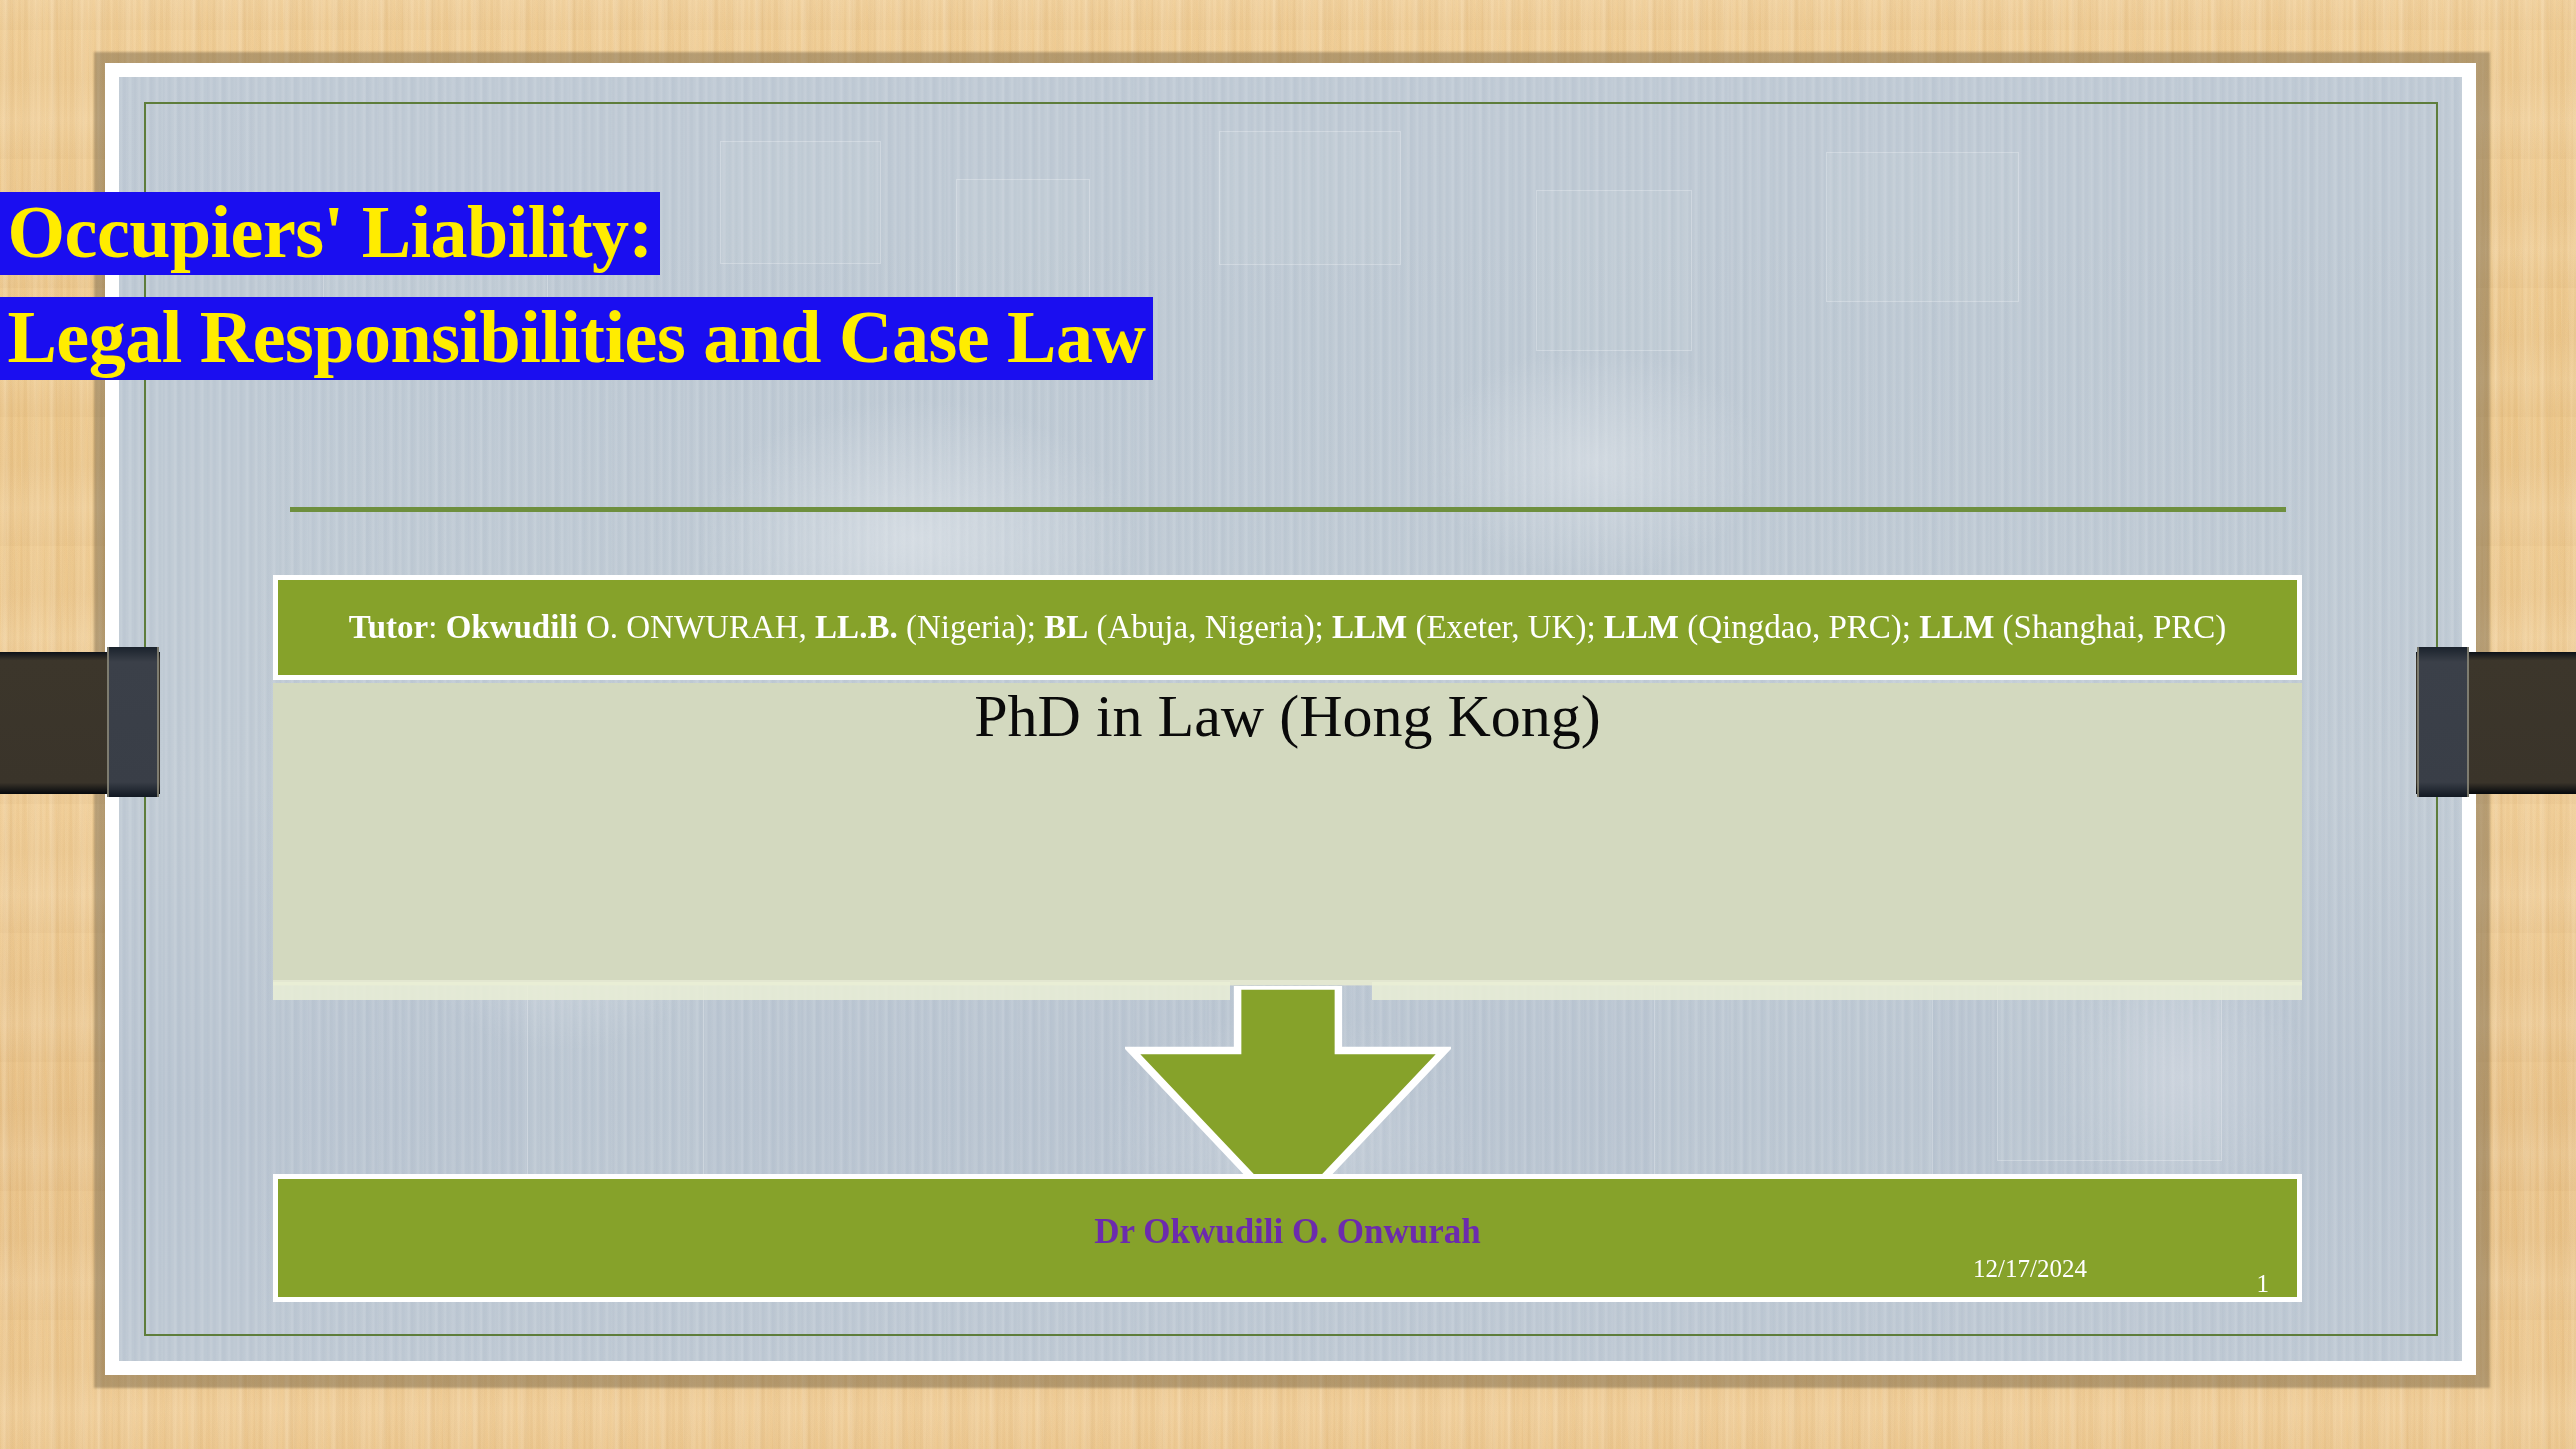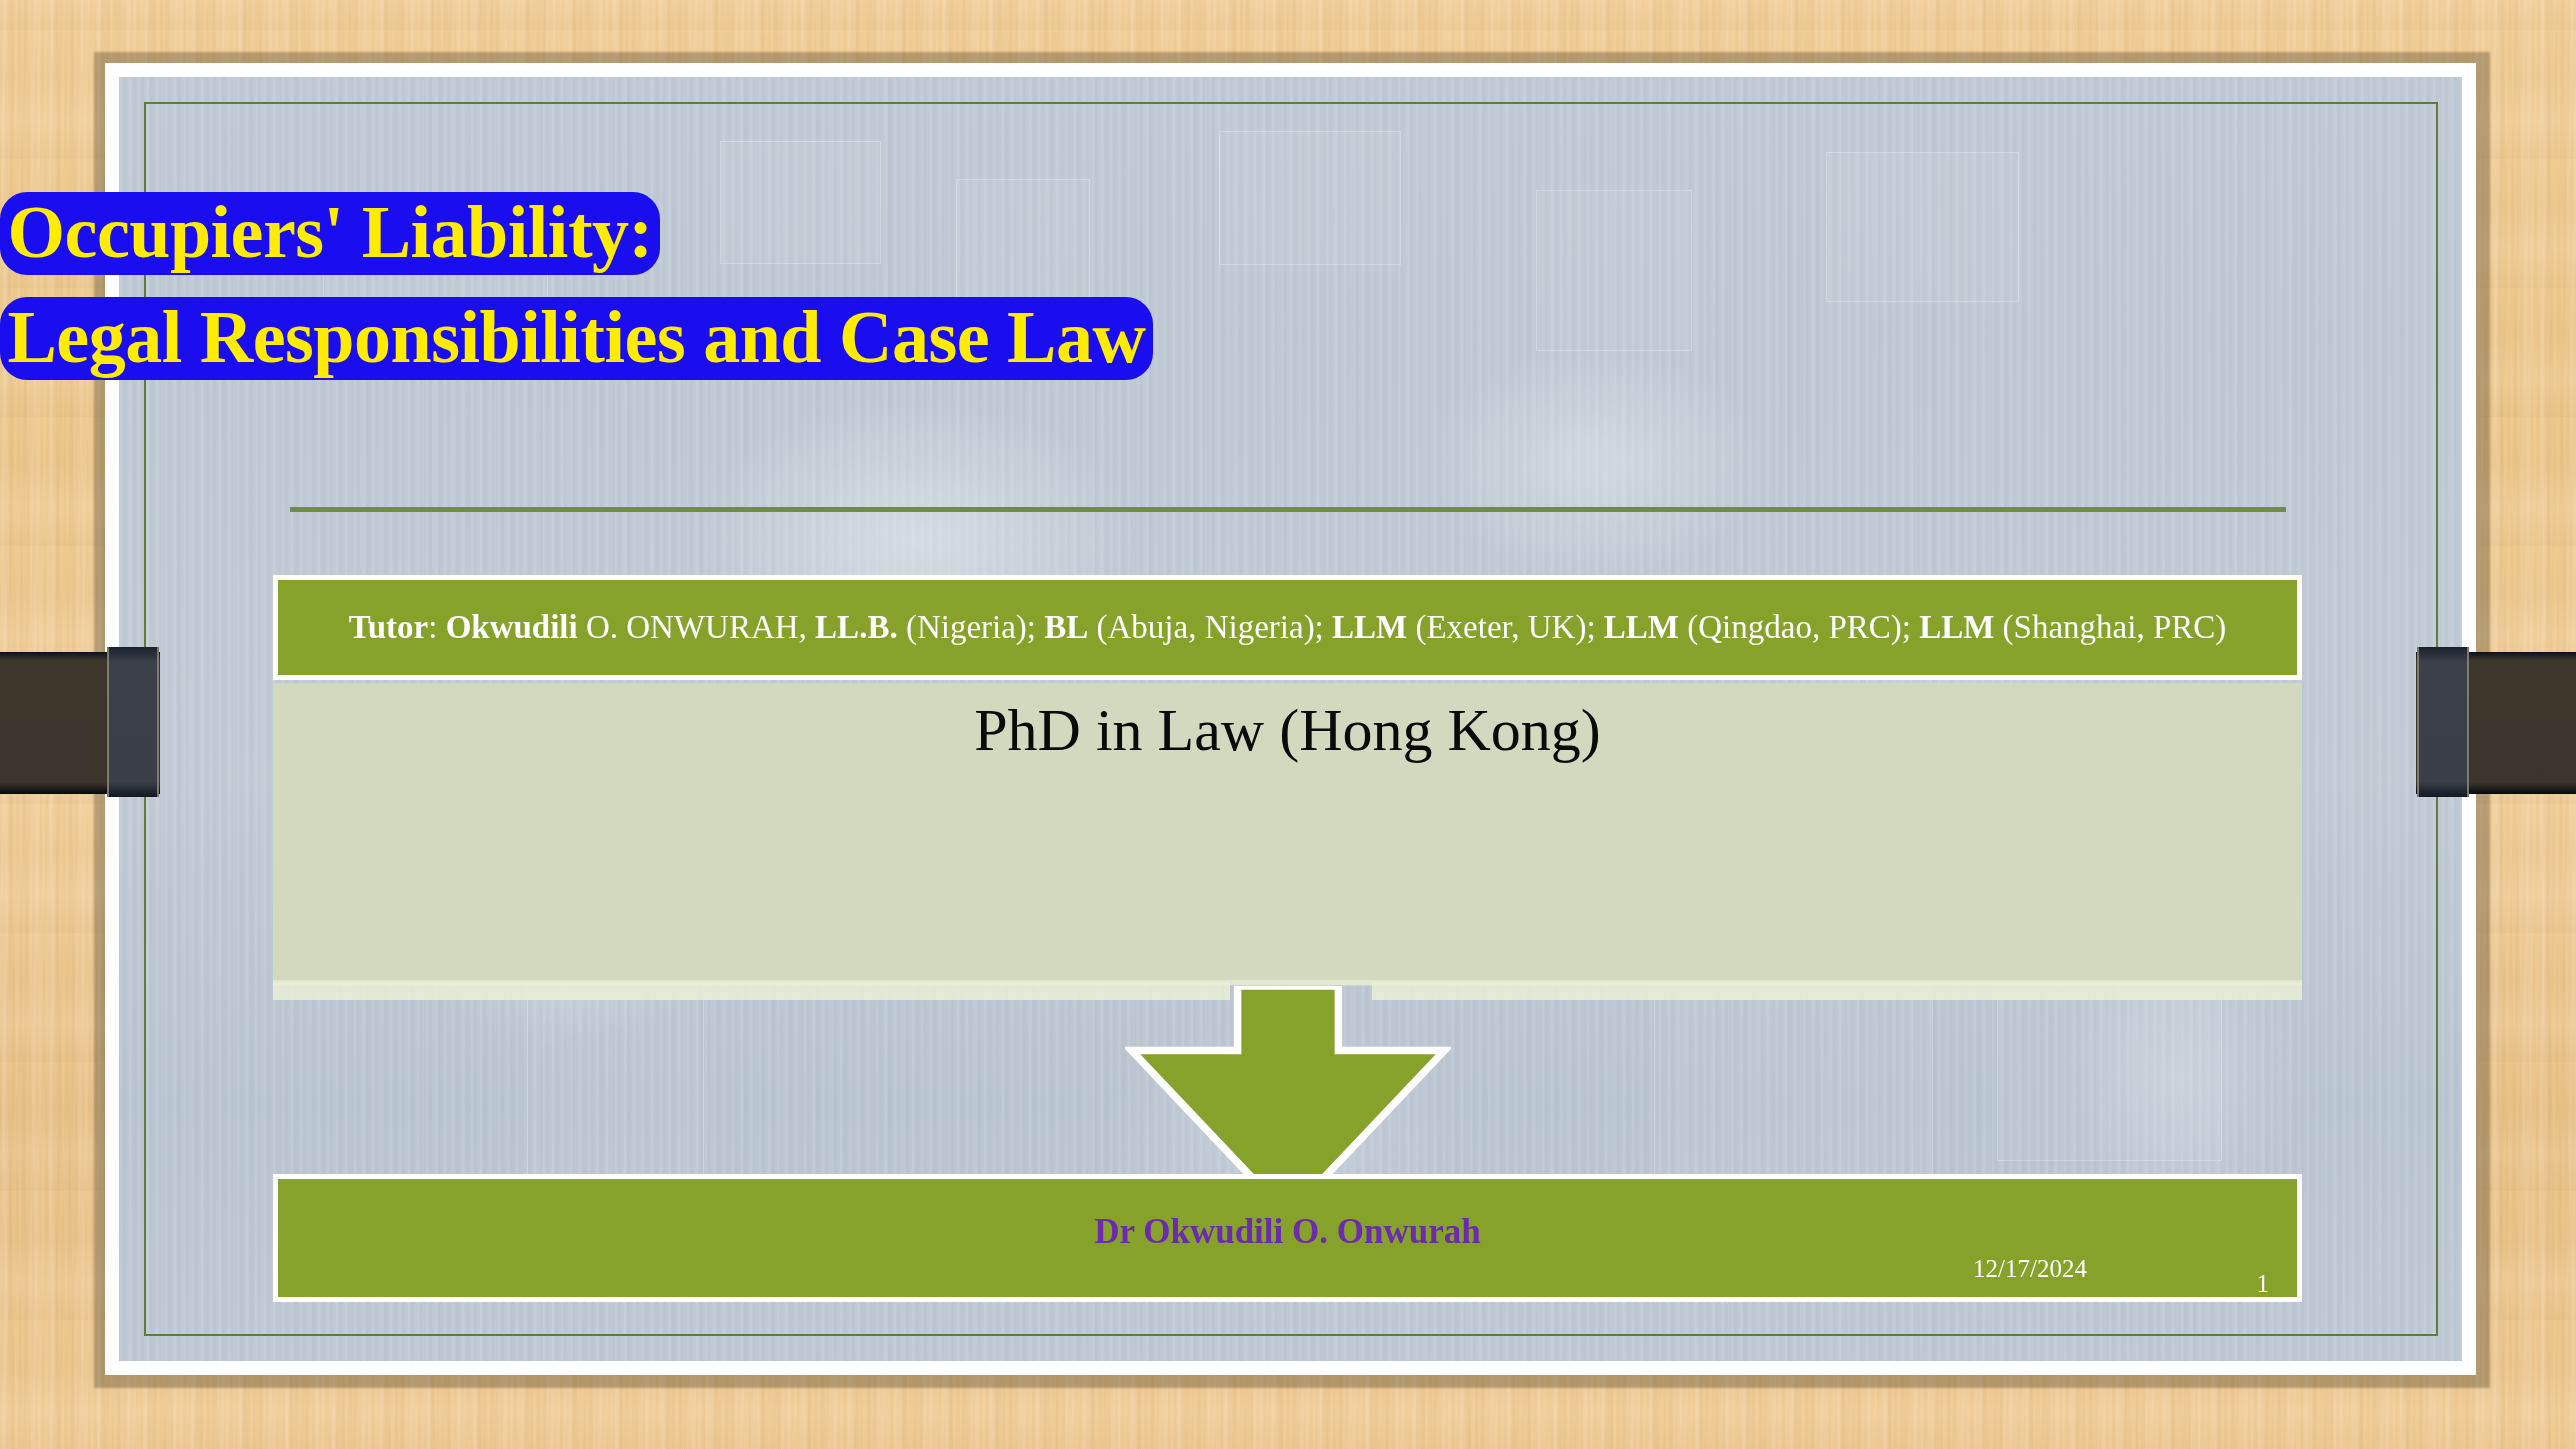--- a/index.html
+++ b/index.html
@@ -123,21 +123,20 @@
   .title-line {
     display:inline-block;
     background:#1a0ef0;
     color:#ffec00;
     font-weight:bold;
     font-size:74px;
     line-height:1.06;
     letter-spacing:-0.5px;
     padding:1.1px 7.5px 3.2px 7.5px;
     white-space:nowrap;
-    border-radius:27px;
   }
   #title-line-1 { position:absolute; left:0; top:192px; width:100%; }
   #title-line-2 { position:absolute; left:0; top:281px; width:100%;margin-top:16px; }
 
   
   #divider {
     position:absolute; left:290px; top:507px; width:1996px; height:4.8px;
     background:#6e8f3e;
   }
 
@@ -159,21 +158,21 @@
   }
   #tutor-line b { font-weight:bold; }
 
   #panel-body {
     position:absolute; left:0; top:112px; width:100%; height:297px;
     background:#d3d9bf;
     box-shadow:0 5.4px 0 0 #e3e7d1;
   }
   #panel-body-inner {
     position:absolute; left:0; top:0; width:100%;
-    padding-top:14px;
+    padding-top:0;
     text-align:center;
   }
   #phd-line {
     color:#0a0a0a;
     font-size:60px;
     line-height:1.1;
   }
   
   .under-strip {
     position:absolute; top:982px; height:18px;

